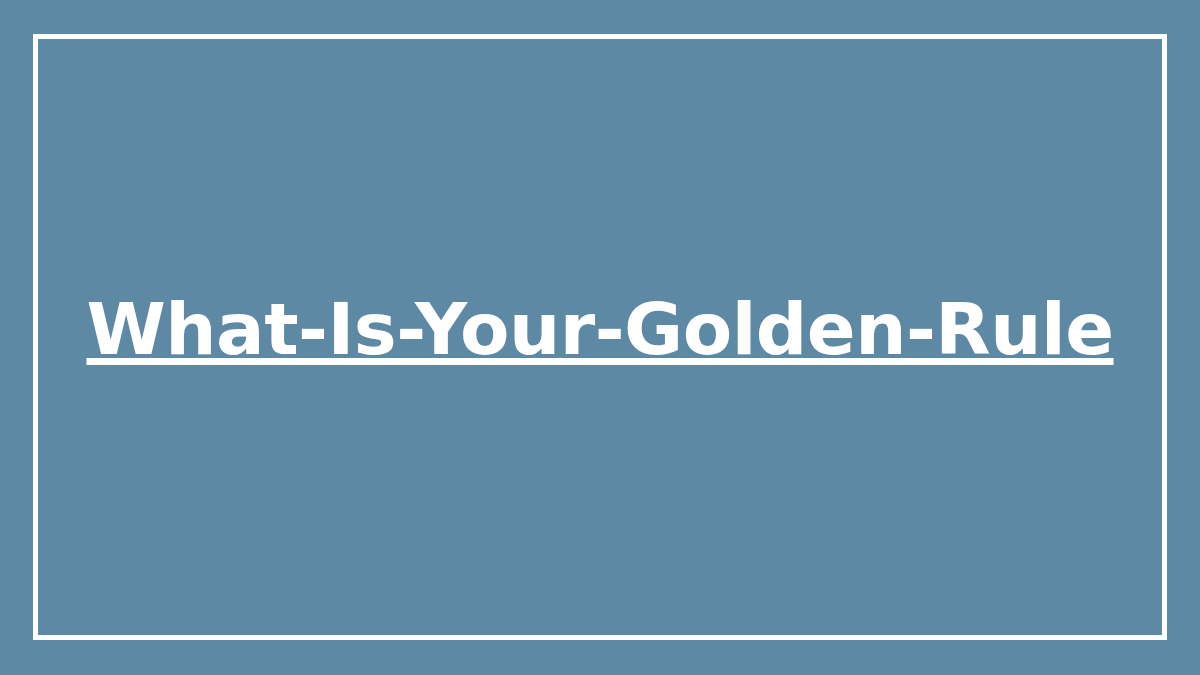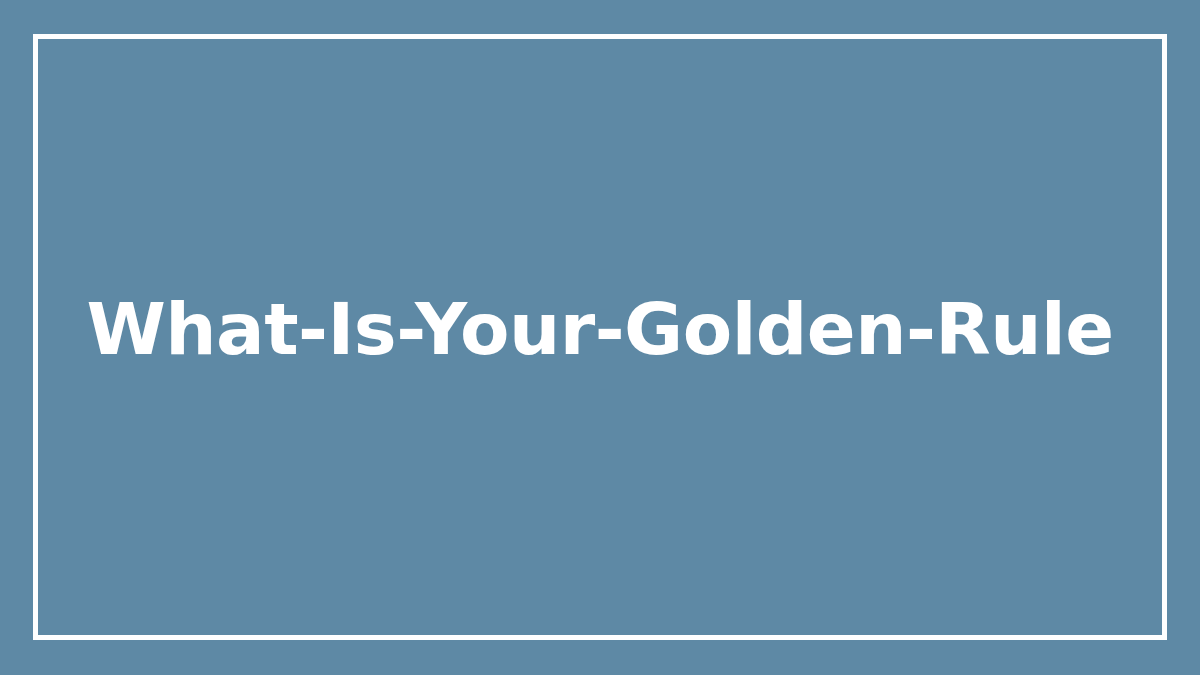--- a/index.html
+++ b/index.html
@@ -55,20 +55,21 @@
     font-family: "DejaVu Sans", "Liberation Sans", sans-serif;
     font-size: 72px;
     font-weight: 700;
     line-height: 1.15;
     letter-spacing: -0.5px;
     color: #ffffff;
     text-align: center;
     white-space: nowrap;
     
     transform: translateY(-8px);
+    text-decoration: underline;
   }
 </style>
 </head>
 <body>
 
 <div class="banner">
 
   <div class="banner-frame"></div>
 
   <div class="banner-content">

